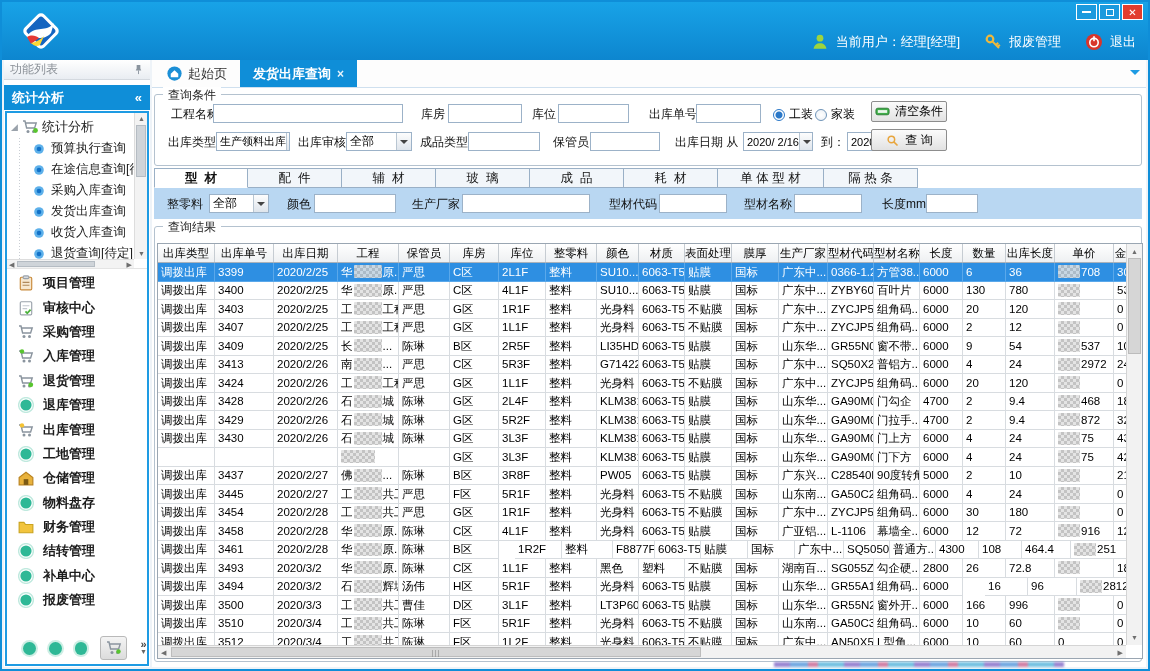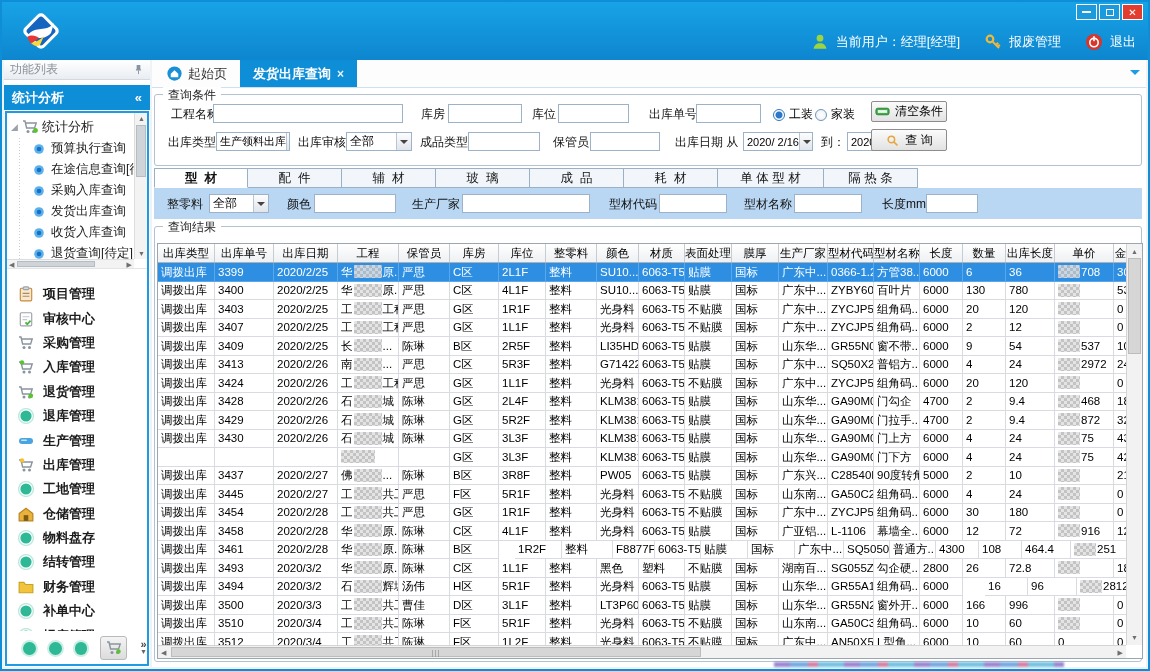--- a/index.html
+++ b/index.html
@@ -24,21 +24,21 @@
 .side-panel{position:absolute;left:1px;right:1px;top:51px;bottom:1px;border:2px solid #1e9be3;background:#fff;overflow:hidden}
 .tree{position:relative;height:156px;border-bottom:1px solid #e4e4e4;font-size:12.5px;color:#1c1c1c;overflow:hidden}
 .tree-root{display:flex;align-items:center;gap:4px;padding:5px 0 2px 4px;font-size:13px}
 .tree-exp{color:#9aa2ab;font-size:9px}
 .tree-item{display:flex;align-items:center;gap:6px;height:21px;padding-left:26px;background-image:repeating-linear-gradient(#c9ced4 0 1px,transparent 1px 3px);background-size:1px 100%;background-position:12px 0;background-repeat:no-repeat;white-space:nowrap}
 .tree-vscroll{position:absolute;right:0;top:0;width:13px;bottom:9px;background:#f3f3f3;border-left:1px solid #ddd;font-size:7px;color:#777;text-align:center}
 .tree-vscroll .thumb{position:absolute;left:1px;right:1px;top:12px;height:52px;background:#cfd4d9;border:1px solid #b5bcc3}
 .tree-hscroll{position:absolute;left:0;right:13px;bottom:0;height:9px;background:#f3f3f3;border-top:1px solid #ddd}
 .tree-hscroll .thumb{position:absolute;top:1px;bottom:1px;left:10px;width:78px;background:#cfd4d9;border:1px solid #b5bcc3}
 .sarr{position:absolute;font-size:7px;color:#6e6e6e;line-height:9px}
-.menu{position:absolute;top:157px;left:0;right:0;bottom:33px;padding-top:12px;overflow:hidden}
+.menu{position:absolute;top:157px;left:0;right:0;bottom:33px;padding-top:1px;overflow:hidden}
 .menu-item{display:flex;align-items:center;gap:9px;height:24.4px;padding-left:11px;font-size:13px;font-weight:bold;color:#1c1c1c;cursor:pointer;white-space:nowrap}
 .menu-item .ic{display:inline-flex;width:16px;height:16px}
 .side-bottom{position:absolute;left:0;right:0;bottom:0;height:32px;display:flex;align-items:center;gap:13px;padding-left:16px}
 .dot-ic{width:13px;height:13px;border-radius:50%;background:var(--teal,#2eb896);box-shadow:0 0 0 2px #cdeee4}
 .cartbtn{width:27px;height:24px;background:linear-gradient(#f4f4f4,#dcdcdc);border:1px solid #b9b9b9;border-radius:3px;display:flex;align-items:center;justify-content:center}
 .overflow{display:flex;flex-direction:column;align-items:center;font-size:11px;color:#444;line-height:8px;font-weight:bold}
 .overflow .tiny{font-size:7px;color:#666}
 
 .main{position:absolute;left:150px;top:58px;right:2px;bottom:2px;background:#fff}
 .tabbar{position:absolute;top:0;left:0;right:0;height:28px;background:#fdfdfd;border-bottom:1px solid #cfe0ef;display:flex;align-items:stretch;padding-left:2px}
@@ -279,29 +279,20 @@
             <span class="ic" style="width: 16px; height: 16px;">
               <svg viewBox="0 0 16 16">
                 <circle cx="8" cy="8" r="7.4" fill="none" stroke="#bfe9de" stroke-width="1.4"></circle>
                 <circle cx="8" cy="8" r="5.6" fill="#2eb896"></circle>
               </svg>
             </span>
             <span>退库管理</span>
           </div>
           <div class="menu-item">
             <span class="ic" style="width: 16px; height: 16px;">
-              <svg viewBox="0 0 16 12">
-                <rect x="1" y="3" width="14" height="6" rx="3" fill="#4aa4e0"></rect>
-                <rect x="3" y="4.4" width="6" height="1.6" rx="0.8" fill="#c4e4f8"></rect>
-              </svg>
-            </span>
-            <span>生产管理</span>
-          </div>
-          <div class="menu-item">
-            <span class="ic" style="width: 16px; height: 16px;">
               <svg viewBox="0 0 16 14">
                 <path d="M1 2h2l1.6 7h8l1.6-5H4" fill="none" stroke="#8a949e" stroke-width="1.4"></path>
                 <circle cx="6" cy="12" r="1.5" fill="#8a949e"></circle>
                 <circle cx="11.5" cy="12" r="1.5" fill="#8a949e"></circle>
                 <circle cx="4" cy="2.4" r="2.2" fill="#f5c332"></circle>
               </svg>
             </span>
             <span>出库管理</span>
           </div>
           <div class="menu-item">
@@ -326,34 +317,34 @@
             <span class="ic" style="width: 16px; height: 16px;">
               <svg viewBox="0 0 16 16">
                 <circle cx="8" cy="8" r="7.4" fill="none" stroke="#bfe9de" stroke-width="1.4"></circle>
                 <circle cx="8" cy="8" r="5.6" fill="#2eb896"></circle>
               </svg>
             </span>
             <span>物料盘存</span>
           </div>
           <div class="menu-item">
             <span class="ic" style="width: 16px; height: 16px;">
+              <svg viewBox="0 0 14 12">
+                <path d="M1 2h4.2l1.4 1.8H13V11H1z" fill="#f2c43d" stroke="#caa41f"></path>
+              </svg>
+            </span>
+            <span>财务管理</span>
+          </div>
+          <div class="menu-item">
+            <span class="ic" style="width: 16px; height: 16px;">
               <svg viewBox="0 0 16 16">
                 <circle cx="8" cy="8" r="7.4" fill="none" stroke="#bfe9de" stroke-width="1.4"></circle>
                 <circle cx="8" cy="8" r="5.6" fill="#2eb896"></circle>
               </svg>
             </span>
             <span>结转管理</span>
-          </div>
-          <div class="menu-item">
-            <span class="ic" style="width: 16px; height: 16px;">
-              <svg viewBox="0 0 14 12">
-                <path d="M1 2h4.2l1.4 1.8H13V11H1z" fill="#f2c43d" stroke="#caa41f"></path>
-              </svg>
-            </span>
-            <span>财务管理</span>
           </div>
           <div class="menu-item">
             <span class="ic" style="width: 16px; height: 16px;">
               <svg viewBox="0 0 16 16">
                 <circle cx="8" cy="8" r="7.4" fill="none" stroke="#bfe9de" stroke-width="1.4"></circle>
                 <circle cx="8" cy="8" r="5.6" fill="#2eb896"></circle>
               </svg>
             </span>
             <span>补单中心</span>
           </div>

